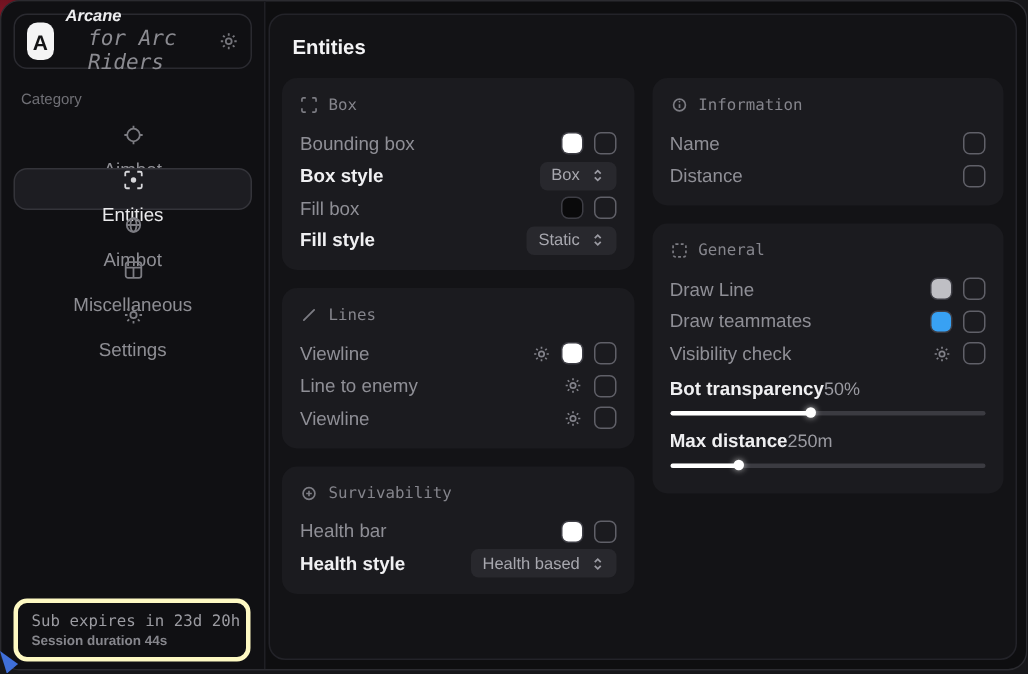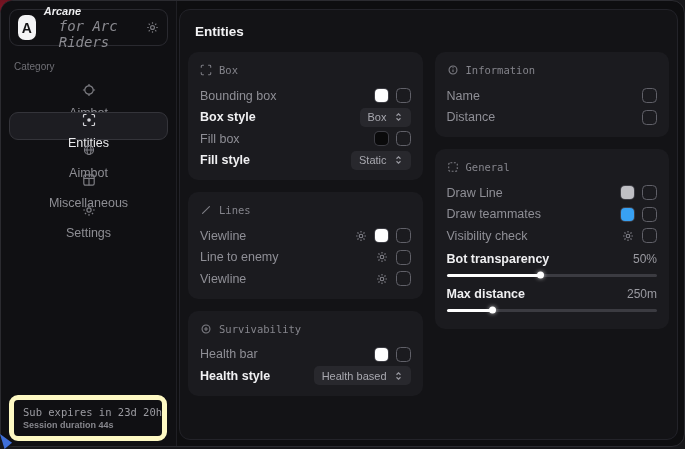--- a/index.html
+++ b/index.html
@@ -20,21 +20,21 @@
   .brand-name{font-size:11px;font-weight:bold;color:#ededef;}
   .brand-sub{font-size:14px;color:#8b8b91;font-family:"DejaVu Sans Mono",monospace;margin-left:15px;}
   .brand-gear{margin-left:auto;color:#75757b;display:flex;}
   .cat{font-size:10px;color:#6f6f75;margin:15px 5px 10px;}
   .nav{display:flex;flex-direction:column;gap:2px;}
   .nav-item{display:flex;align-items:center;gap:9px;height:26px;padding:0 9px;border-radius:9px;
             color:#8e8e94;font-size:12.5px;border:1px solid transparent;flex-direction:column;}
   .nav-item .nicon{display:flex;color:#7d7d83;}
   .nav-item.active{background:#1d1d22;border-color:#34343a;color:#eaeaec;}
   .nav-item.active .nicon{color:#d6d6da;}
-  .status{position:absolute;left:8px;right:9px;bottom:5px;border:5px solid #fef9c3;
+  .status{position:absolute;left:8px;right:9px;bottom:5px;border:3px solid #fef9c3;
           border-radius:9px;padding:6px 9px;box-sizing:border-box;margin-top:13px;}
   .st1{font-family:"DejaVu Sans Mono",monospace;font-size:10.5px;color:#9b9ba1;white-space:nowrap;}
   .st2{font-size:9px;font-weight:bold;color:#86868c;margin-top:2px;}
   
   .main{position:absolute;left:178px;top:8px;right:6px;bottom:6px;background:#131316;
         border:1px solid #232329;border-radius:11px;box-sizing:border-box;padding:10px 8px;}
   .title{font-size:13.5px;font-weight:bold;color:#f3f3f5;margin:4px 0 13px 7px;}
   .cols{display:flex;gap:12px;}
   .col{flex:1;display:flex;flex-direction:column;gap:12px;min-width:0;}
   .card{background:#1b1b1f;border-radius:10px;padding:9px 12px;}
@@ -44,21 +44,21 @@
   .row{display:flex;align-items:center;justify-content:space-between;height:21.5px;}
   .lbl{font-size:12.5px;color:#8f8f96;}
   .row.em .lbl{color:#f0f0f2;font-weight:bold;}
   .ctrls{display:flex;align-items:center;gap:8px;}
   .gearbtn{display:flex;color:#82828a;}
   .swatch{width:13px;height:13px;border-radius:4px;box-shadow:0 0 0 1px #3d3d44;}
   .cb{width:13px;height:13px;border:1.5px solid #606068;border-radius:4.5px;background:transparent;}
   .pill{display:flex;align-items:center;gap:7px;background:#28282d;border-radius:5px;height:19px;
         padding:0 8px;font-size:11px;color:#a8a8af;}
   .pill .picon{display:flex;color:#9a9aa2;}
-  .srow{display:flex;align-items:center;justify-content:space-between;height:19px;margin-top:3px;}
+  .srow{display:flex;align-items:center;height:19px;margin-top:3px;}
   .slbl{font-size:12.5px;font-weight:bold;color:#efeff1;}
   .sval{font-size:12px;color:#9a9aa1;}
   .track{position:relative;height:3px;background:#3b3b41;border-radius:2px;margin:5px 0 8px;}
   .fill{position:relative;height:100%;background:#ffffff;border-radius:2px;}
   .thumb{position:absolute;right:-3px;top:50%;transform:translateY(-50%);width:7px;height:7px;
          background:#fff;border-radius:50%;box-shadow:0 0 4px rgba(255,255,255,.7);}
   .cursor{position:absolute;left:0;bottom:0;width:12px;height:15px;background:#3f6fd9;
           clip-path:polygon(0 0,100% 58%,38% 100%);box-shadow:0 0 2px #17306b;}
   svg{display:block;}
 </style>

